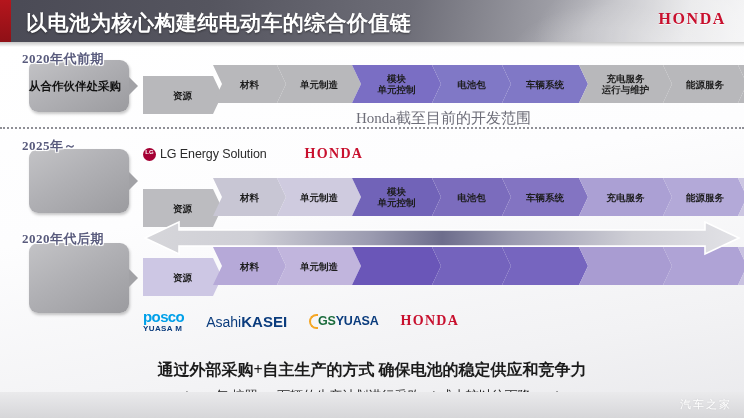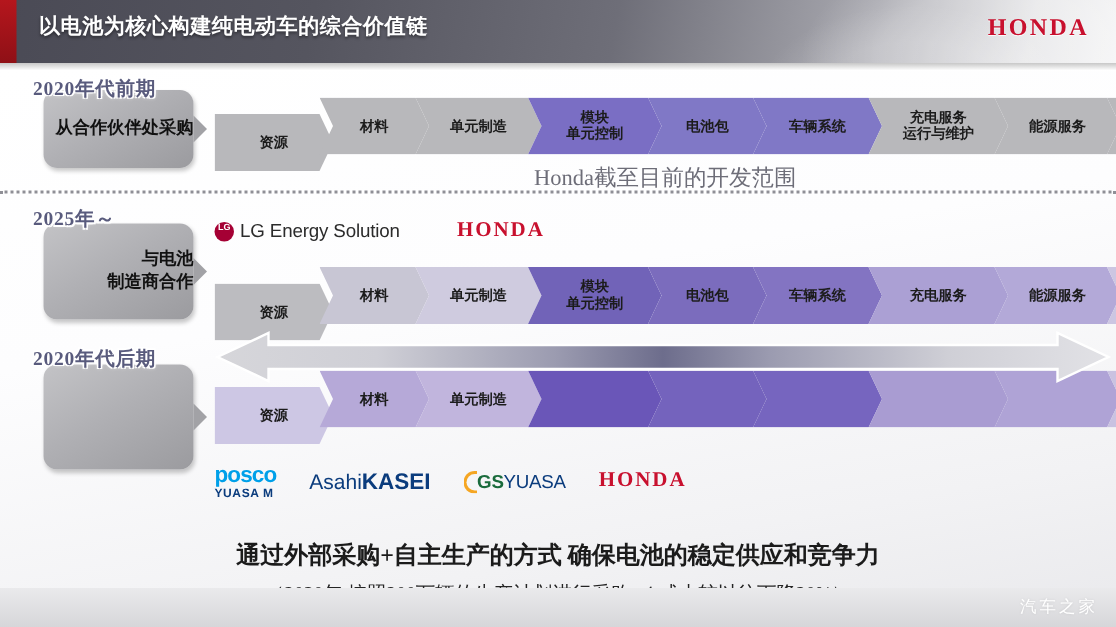--- a/index.html
+++ b/index.html
@@ -20,21 +20,21 @@
     background:
       radial-gradient(ellipse 210px 120px at 75% 55%, rgba(255,255,255,.20) 0 38%, rgba(255,255,255,0) 62%),
       radial-gradient(ellipse 160px 95px at 58% 70%, rgba(255,255,255,.14) 0 40%, rgba(255,255,255,0) 66%);
   }
   .header .redbar {
     position:absolute; left:0; top:0; width:11px; height:42px;
     background:linear-gradient(180deg,#b5161d 0%,#8f1016 100%);
   }
   .header .title {
     position:absolute; left:26px; top:9px;
-    color:#ffffff; font-size:14px; font-weight:bold; letter-spacing:.4px;
+    color:#ffffff; font-size:21px; font-weight:bold; letter-spacing:.4px;
     text-shadow:0 1px 2px rgba(0,0,0,.45);
   }
   .header .honda {
     position:absolute; right:18px; top:10px;
     color:#c8102e; font-family:"Liberation Serif","DejaVu Serif",serif;
     font-weight:bold; font-size:16px; letter-spacing:1.6px;
     text-shadow:0 1px 0 rgba(255,255,255,.8);
   }
   .header-shadow {
     position:absolute; left:0; top:42px; width:744px; height:5px;
@@ -44,21 +44,21 @@
   
   .canvas {
     position:absolute; left:0; top:47px; width:744px; height:371px;
     background:linear-gradient(170deg,#ffffff 0%,#fdfdfe 40%,#f2f2f4 78%,#e9e9ec 100%);
   }
 
   
   .stage-box {
     position:absolute; width:100px;
     background:linear-gradient(150deg,#c3c3c6 0%,#b0b0b4 45%,#9b9b9f 100%);
-    border-radius:9px; color:#1a1a1a; text-align:right;
+    border-radius:9px; color:#1a1a1a; text-align:left;
     box-shadow:1px 2px 3px rgba(0,0,0,.22);
   }
   .stage-box .txt {
     position:absolute; left:0; right:0; top:50%; transform:translateY(-50%);
     font-size:11.5px; font-weight:bold; line-height:15px; color:#111;
   }
   .stage-box .nub {
     position:absolute; right:-9px; top:50%; margin-top:-9px;
     width:0;height:0; border-top:9px solid transparent;
     border-bottom:9px solid transparent; border-left:9px solid #a2a2a6;
@@ -116,21 +116,21 @@
   .posco .p1 { font-size:15px; font-weight:bold; color:#00a0e9; letter-spacing:-.6px; }
   .posco .p2 { font-size:8px; font-weight:bold; color:#0b3c7d; letter-spacing:.4px; margin-top:1px; }
   .asahi { font-size:14px; color:#0b3c7d; }
   .asahi b { font-size:15px; }
   .gsy { display:flex; align-items:center; }
   .gsy .arc {
     width:9px;height:15px;border:2px solid #f5a623;border-right:none;
     border-radius:9px 0 0 9px;
   }
   .gsy .t1 { font-size:12.5px;font-weight:bold;color:#1a6b3c; letter-spacing:-.2px;}
-  .gsy .t2 { font-size:12.5px;font-weight:normal;color:#0b3c7d; letter-spacing:-.2px;}
+  .gsy .t2 { font-size:12.5px;font-weight:bold;color:#0b3c7d; letter-spacing:-.2px;}
 
   
   .dblarrow { position:absolute; z-index:5; }
 
   
   .concl1 {
     position:absolute; left:0; width:744px; text-align:center;
     font-size:16px; font-weight:bold; color:#1b1b1b;
     font-family:"Liberation Serif","DejaVu Serif",serif;
   }
@@ -196,22 +196,20 @@
         <span class="lbl">能源服务</span>
       </div>
       <div class="chev last" style="left: 595px; width: 93px; background: rgb(184, 184, 187);"></div>
     </div>
 
   <div class="dev-scope" style="left:356px; top:62px;">Honda截至目前的开发范围</div>
   <div class="dotted" style="top:80px;"></div>
 
   <div class="era" style="left:22px; top:90px;">2025年～</div>
   <div class="stage-box" style="left:29px; top:102px; height:64px;">
-    <div class="txt" style="white-space:pre-line;">与电池
-制造商合作</div>
     <div class="nub"></div>
   </div>
 
   <div class="logo-row" style="left:143px; top:99px; gap:38px;">
     <div class="lg-logo">
       <div class="lg-mark"></div>
       <span class="lg-text">LG Energy Solution</span>
     </div>
     <div class="honda-logo">HONDA</div>
   </div>

